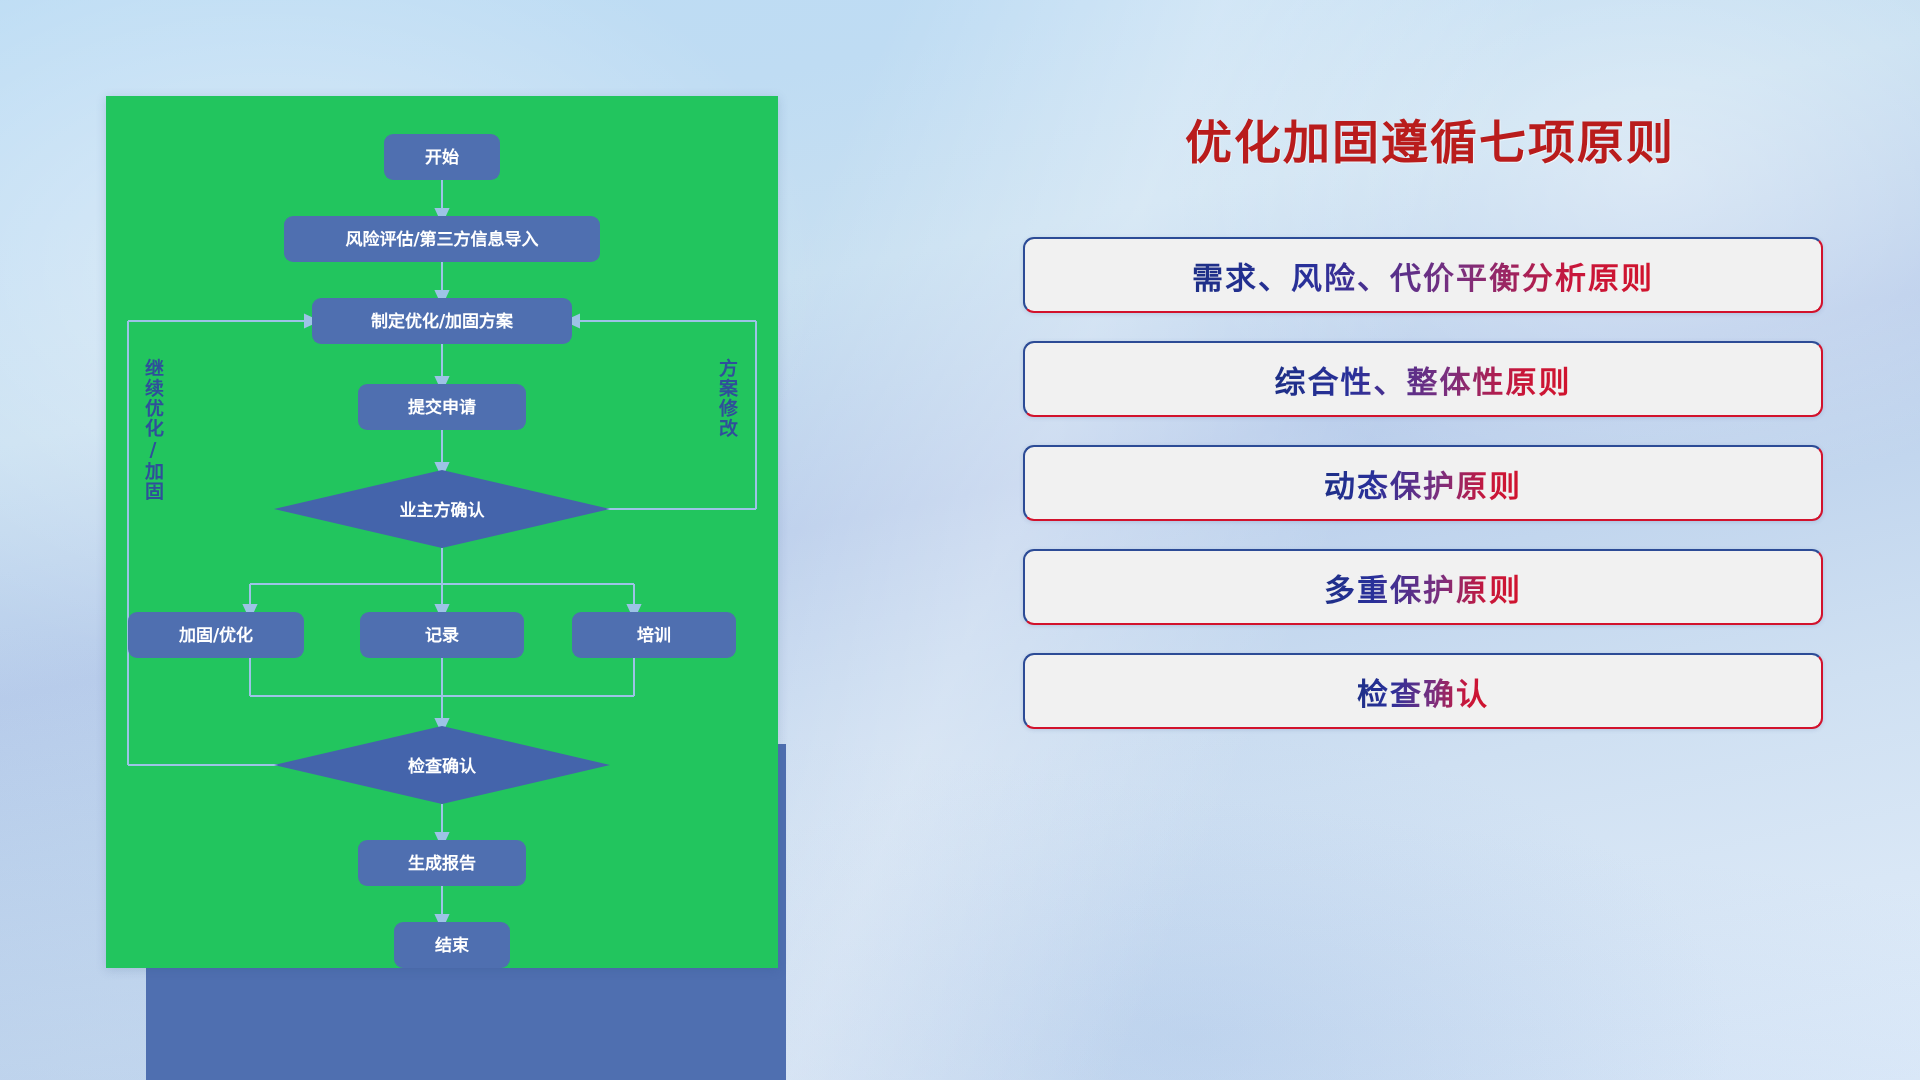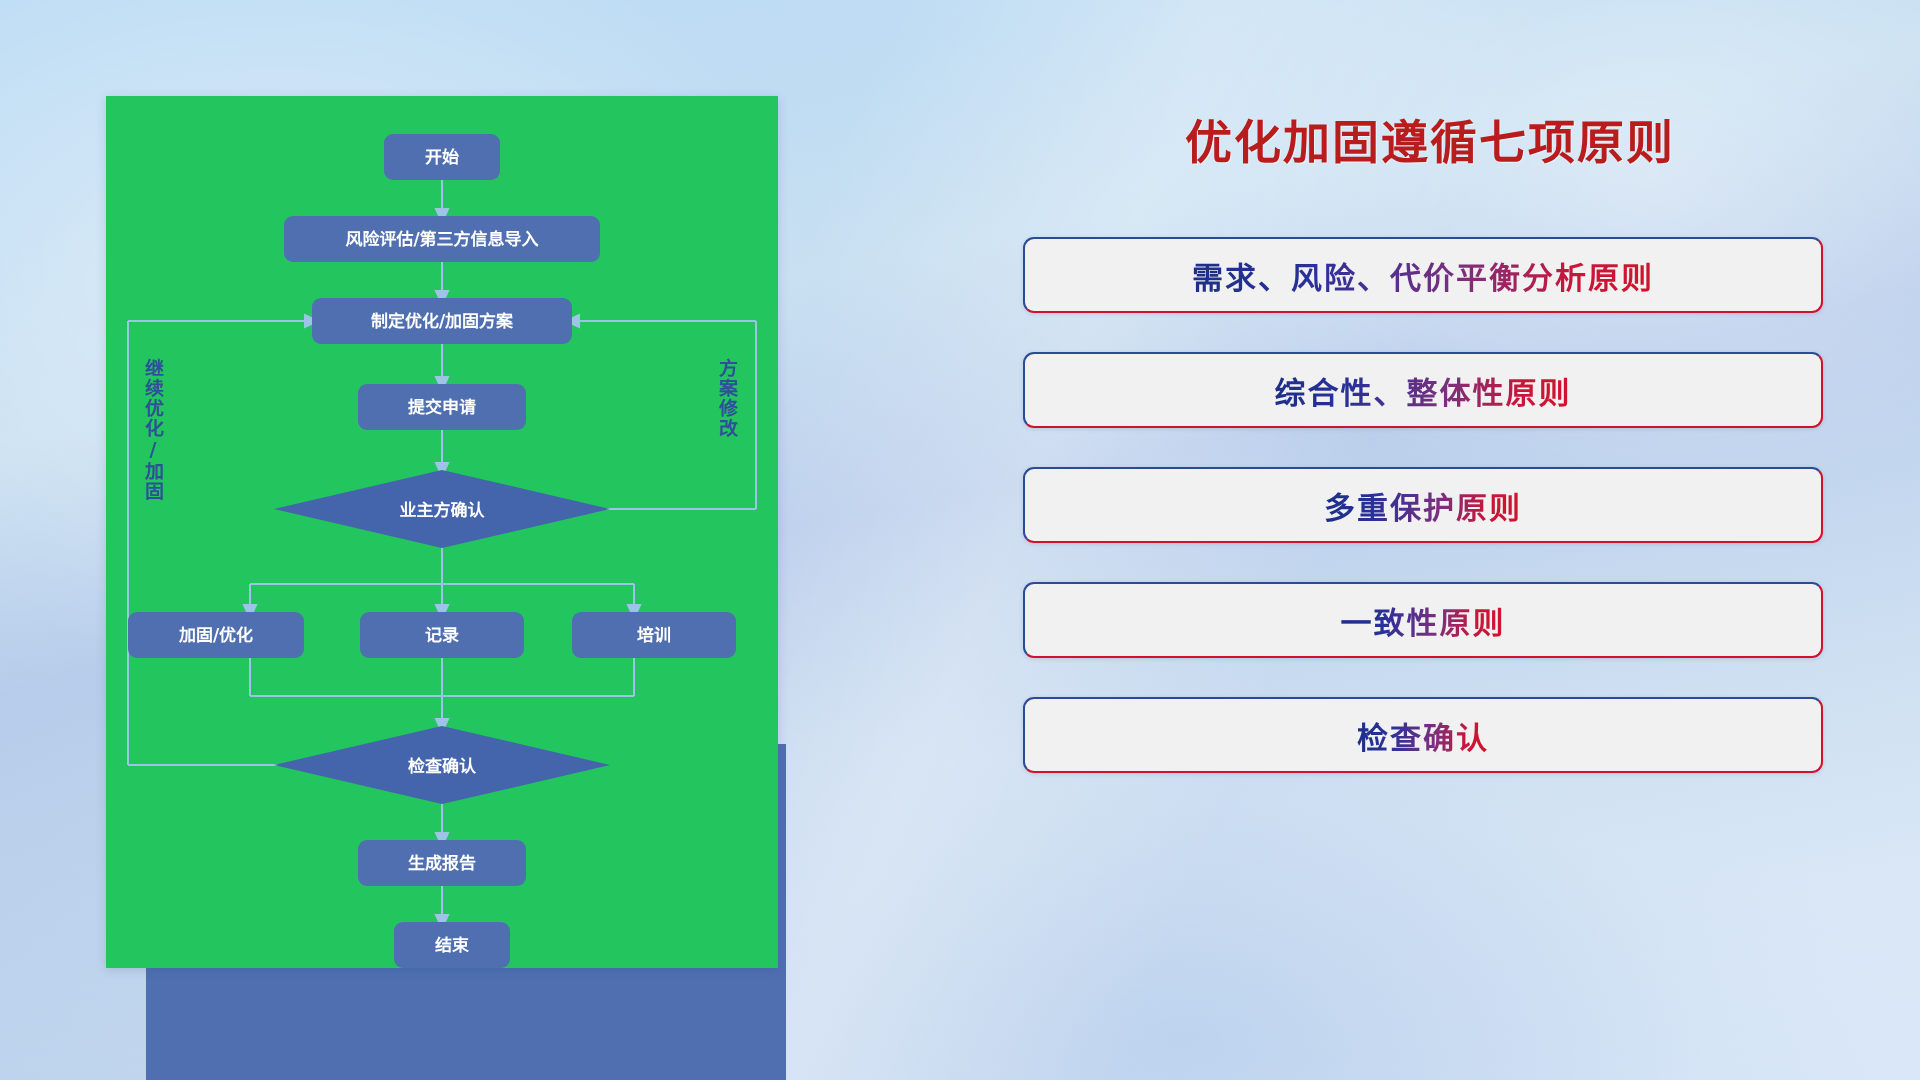--- a/index.html
+++ b/index.html
@@ -113,21 +113,21 @@
   }
   #principle-list {
     position: absolute;
     left: 3px;
     top: 237px;
     width: 800px;
   }
   .principle-card {
     position: relative;
     height: 76px;
-    margin-bottom: 39px;
+    margin-bottom: 28px;
     border-radius: 11px;
     background: #f1f1f1;
     border-top: 2px solid #2c4b96;
     border-left: 2px solid #2c4b96;
     border-right: 2px solid #d2122c;
     border-bottom: 2px solid #d2122c;
     box-shadow: 0 1px 4px rgba(60,90,150,0.18);
     display: flex;
     align-items: center;
     justify-content: center;
@@ -246,22 +246,22 @@
   <div id="deck-title">优化加固遵循七项原则</div>
 
   <div id="principle-list">
     <div class="principle-card">
       <span class="principle-text">需求、风险、代价平衡分析原则</span>
     </div>
     <div class="principle-card">
       <span class="principle-text">综合性、整体性原则</span>
     </div>
     <div class="principle-card">
+      <span class="principle-text">动态保护原则</span>
+    </div>
+    <div class="principle-card">
       <span class="principle-text">多重保护原则</span>
-    </div>
-    <div class="principle-card">
-      <span class="principle-text">一致性原则</span>
     </div>
     <div class="principle-card">
       <span class="principle-text">检查确认</span>
     </div>
   </div>
 </div>
 
 </body></html>

